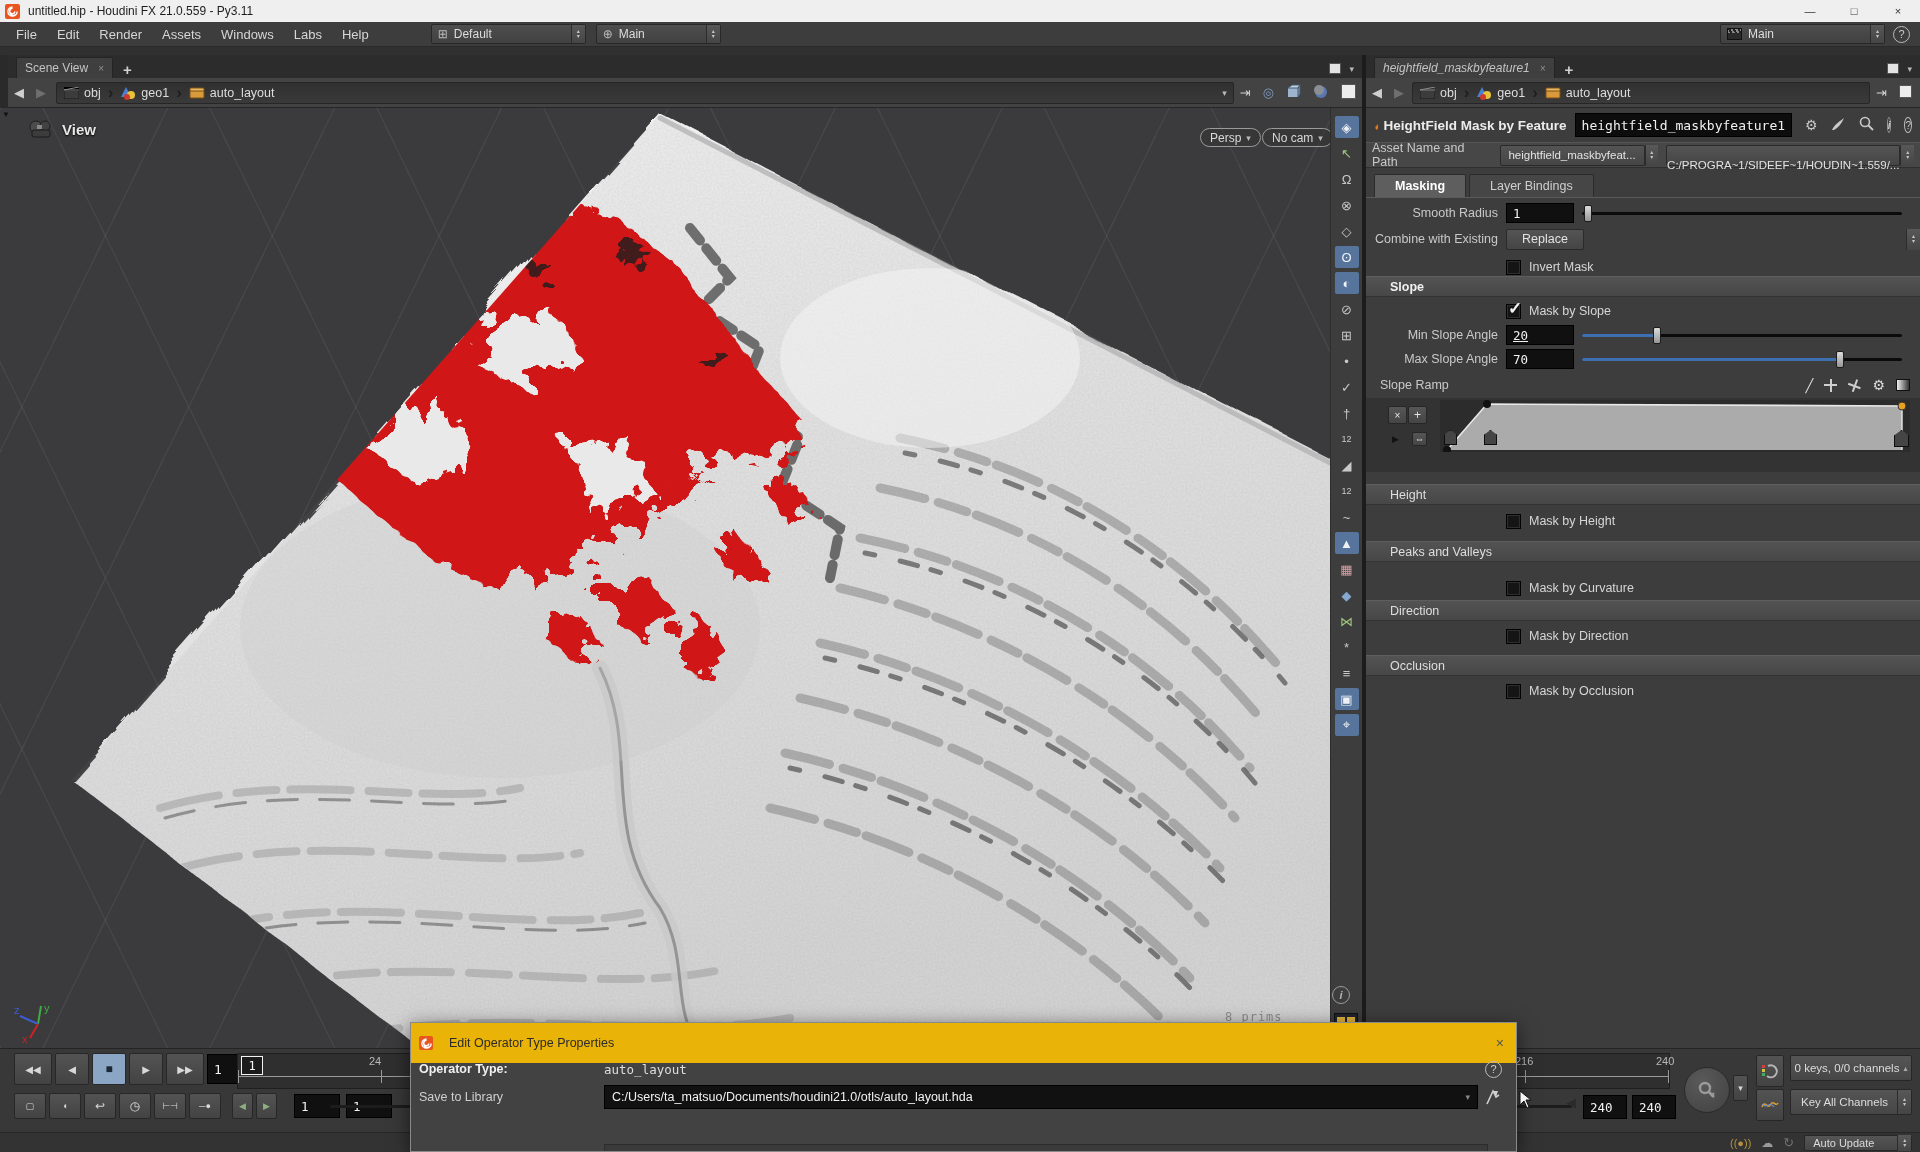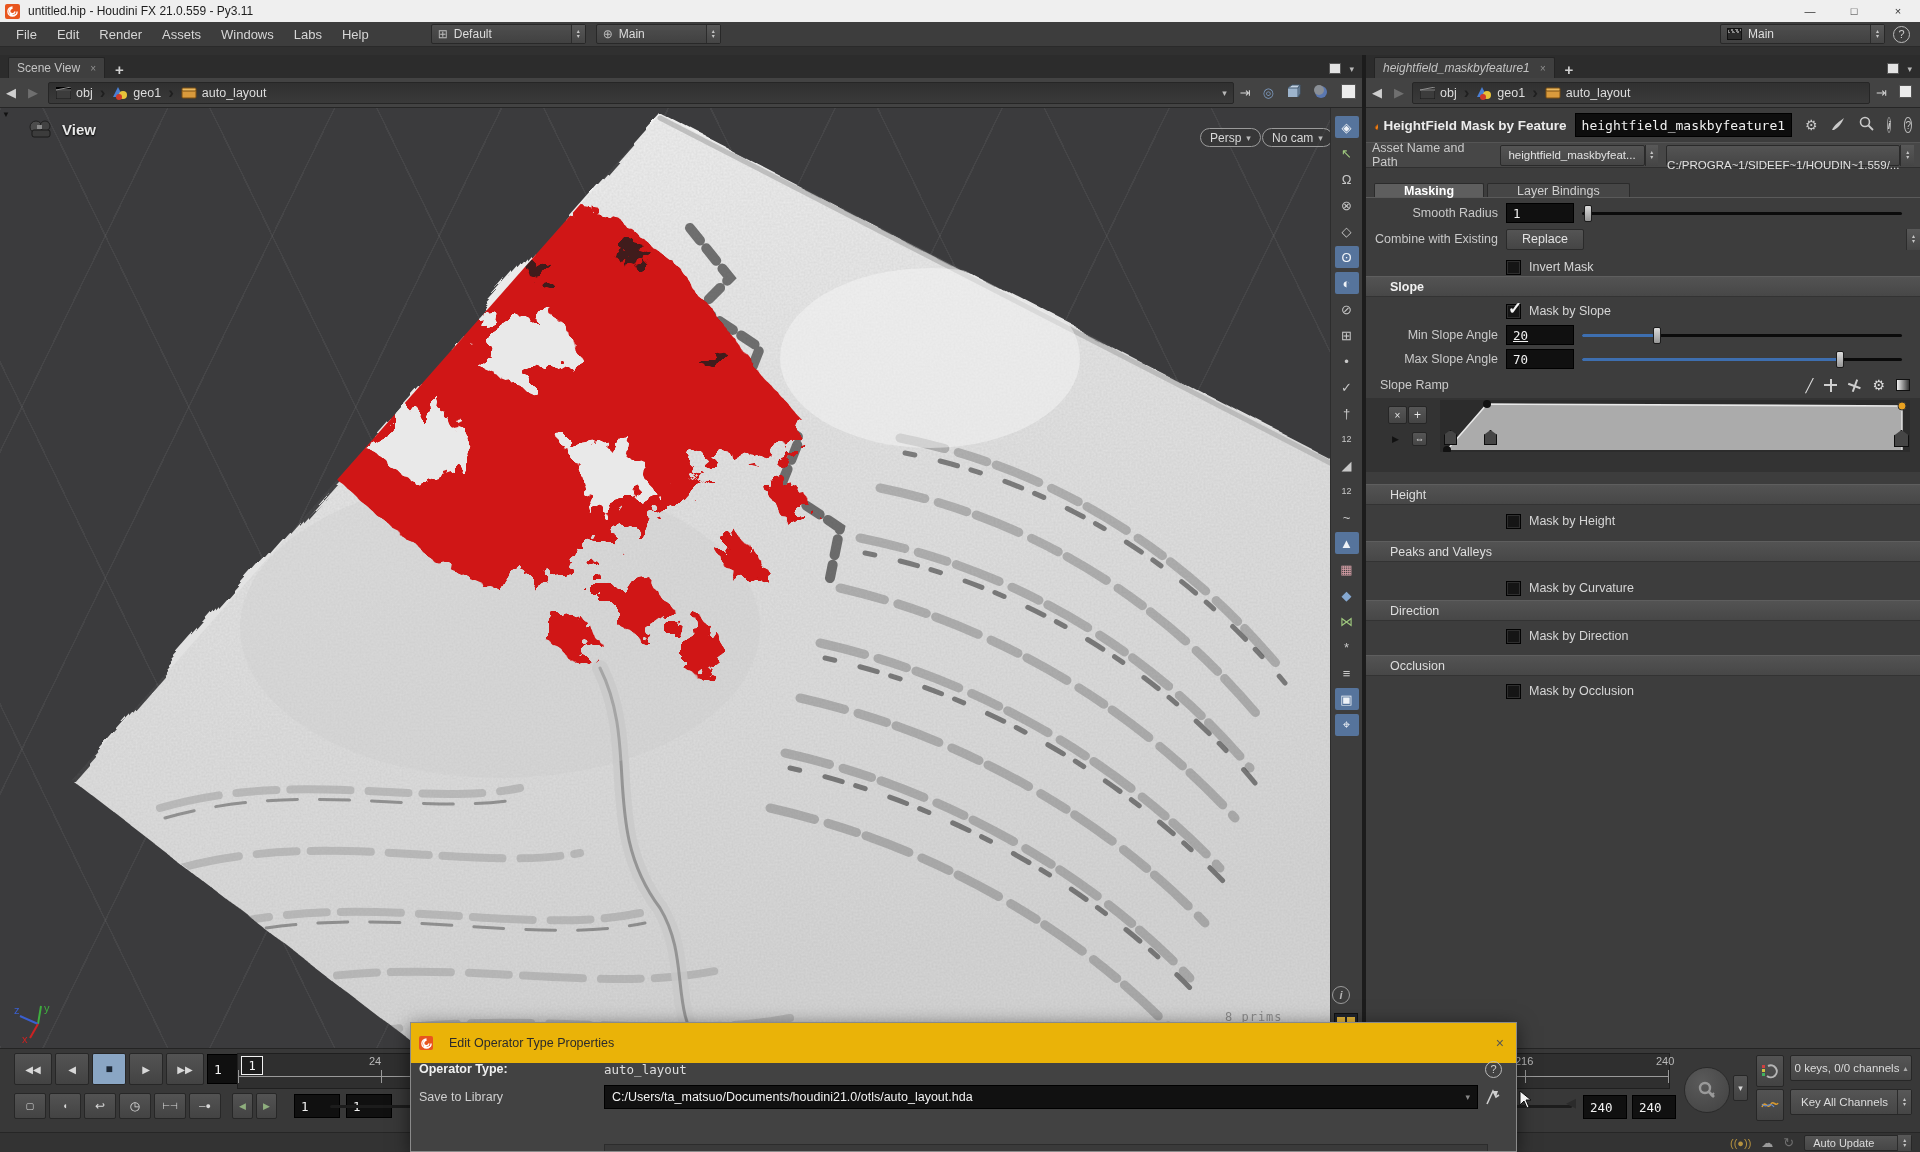--- a/index.html
+++ b/index.html
@@ -56,21 +56,21 @@
   
   .rp{background:#3d3d3d;}
   .nodehdr{display:flex;align-items:center;height:30px;}
   .nodetype{color:#ececec;font-weight:bold;font-size:13.5px;margin-right:8px;white-space:nowrap;}
   .namefld{background:#0d0d0d;border:1px solid #000;color:#f0f0f0;font-size:13px;height:24px;display:flex;align-items:center;padding:0 6px;}
   .hico{color:#c9c9c9;font-size:14px;margin-left:13px;}
   .lbl{color:#c9c9c9;font-size:12.5px;}
   .fld{background:#101010;border:1px solid #000;color:#f2f2f2;font-size:12.5px;height:20px;display:flex;align-items:center;padding:0 6px;}
   .drop{height:21px;background:linear-gradient(#545454,#454545);border:1px solid #2a2a2a;border-radius:2px;display:flex;align-items:center;color:#e2e2e2;font-size:12.5px;justify-content:center;}
   .ptabs{display:flex;align-items:flex-end;border-bottom:1px solid #5a5a5a;height:26px;padding-left:8px;background:#3d3d3d;}
-  .ptab{height:14px;display:flex;align-items:center;padding:0 29px;font-size:12.5px;color:#cfcfcf;background:#464646;border:1px solid #2b2b2b;border-bottom:none;border-radius:2px 2px 0 0;margin-right:3px;}
+  .ptab{height:23px;display:flex;align-items:center;padding:0 20px;font-size:12.5px;color:#cfcfcf;background:#464646;border:1px solid #2b2b2b;border-bottom:none;border-radius:2px 2px 0 0;margin-right:3px;}
   .ptab.active{background:#5e5e5e;color:#fff;font-weight:bold;}
   .prow{position:absolute;left:0;width:554px;height:22px;display:flex;align-items:center;}
   .plabel{width:140px;text-align:right;padding-right:8px;color:#c9c9c9;font-size:12.5px;flex:none;}
   .cb{width:15px;height:15px;background:#151515;border:1px solid #020202;box-shadow:inset 0 0 0 1px #2e2e2e;flex:none;position:relative;}
   .cb .ck{position:absolute;left:1px;top:-7px;color:#f5f5f5;font-size:17px;font-weight:bold;}
   .cblabel{color:#d6d6d6;font-size:12.5px;margin-left:8px;}
   .sec{position:absolute;left:0;width:554px;height:21px;background:linear-gradient(#535353,#474747);border-top:1px solid #5e5e5e;border-bottom:1px solid #333;display:flex;align-items:center;padding-left:24px;color:#dedede;font-size:12.5px;}
   .sec.b{font-weight:bold;color:#f0f0f0;}
   .sl{position:relative;height:17px;flex:1;margin-left:8px;}
   .sl .track{position:absolute;left:0;right:8px;top:7px;height:3px;background:#0b0b0b;border-radius:2px;}
@@ -153,21 +153,21 @@
     <span>Main</span>
     <span class="spin">
         <span>▴</span>
         <span>▾</span>
       </span>
   </div>
   <span class="helpcircle" style="margin-right:10px;">?</span>
 </div>
 <div class="abs gapstrip"></div>
 
-<div class="abs" style="left:0;top:55px;width:1362px;height:993px;">
+<div class="abs" style="left:0;top:55px;width:1362px;height:993px;padding-left:8px;">
   <div class="pane-tabbar">
     <div class="tab">
       <span>Scene View</span>
       <span class="x">×</span>
     </div>
     <span class="tab-plus">+</span>
     <div class="tab-ctl">
       <span class="sq"></span>
       <span class="dd">▾</span>
     </div>

